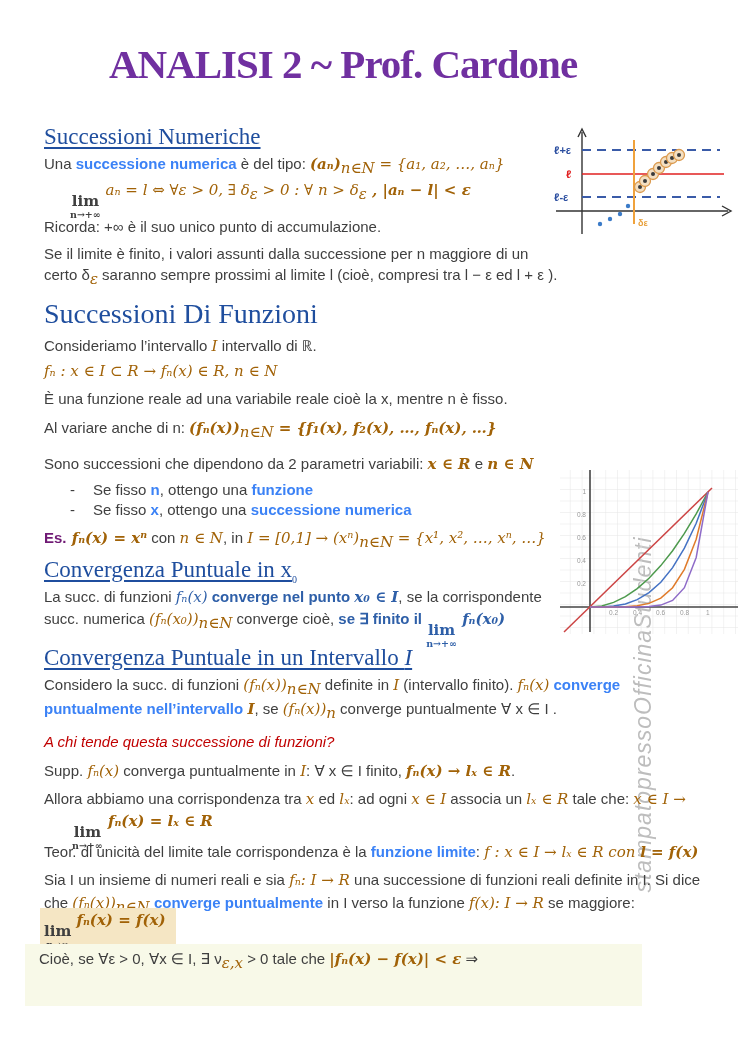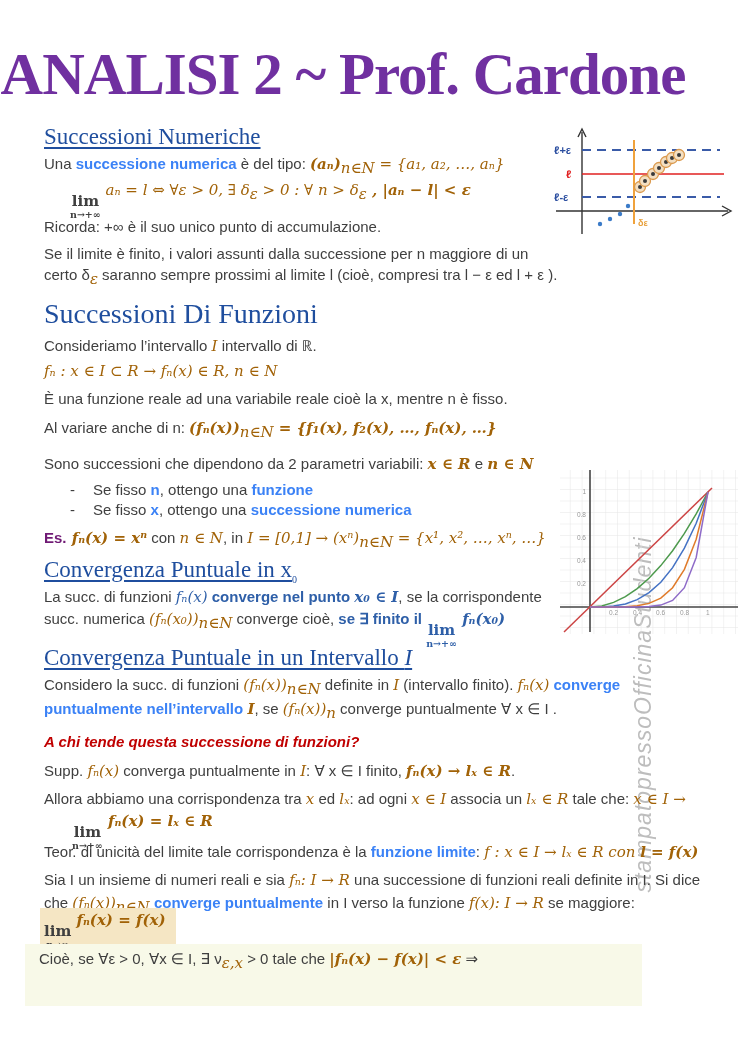--- a/index.html
+++ b/index.html
@@ -1,31 +1,31 @@
 <!DOCTYPE html>
 <html><head>
 <meta charset="utf-8">
 <style>
   html,body{margin:0;padding:0}
   body{width:744px;height:1052px;background:#ffffff;position:relative;overflow:hidden;
        font-family:"Liberation Sans",sans-serif;color:#3f3f3f;font-size:15px}
   .abs{position:absolute}
   .line{white-space:nowrap}
   .title{width:686px;text-align:center;font-family:"Liberation Serif",serif;
-         font-weight:700;font-size:59px;color:#7030A0;letter-spacing:-1px}
+         font-weight:700;font-size:41px;color:#7030A0;letter-spacing:-1px}
   .h2{font-family:"Liberation Serif",serif;color:#1F4E9E;font-size:23px;
       text-decoration:underline;text-underline-offset:3px}
   .h2big{font-family:"Liberation Serif",serif;color:#1F4E9E;font-size:28px;font-weight:400}
   .hi{font-style:italic}
   .m{font-family:"DejaVu Serif","Liberation Serif",serif;font-style:italic;color:#a16207;font-size:15px}
   .mb{font-weight:700}
   .b{font-weight:700;color:#3b82f6}
   .blue{color:#2E5FA8}
   .red{color:#701a75}
-  .redq{color:#C00000;font-weight:700;font-style:italic}
+  .redq{color:#C00000;font-weight:400;font-style:italic}
   sub{font-size:10px}
   .lim{display:inline-flex;flex-direction:column;align-items:center;line-height:1;
        vertical-align:-11px;font-family:"DejaVu Serif","Liberation Serif",serif;font-style:normal}
   .lim .w{font-weight:700;font-size:15px}
   .lim .u{font-size:9.5px;font-weight:700;margin-top:1px}
   .cream{background:#F5E6C4;padding:3px 10px 5px 4px;display:inline-block}
   .greenblk{background:#F8F9E8}
   .wm{left:403px;top:701px;width:480px;text-align:center;transform:rotate(-90deg);
       transform-origin:center;color:#bdbdbd;font-size:23px;font-style:italic;letter-spacing:1px}
 </style>

